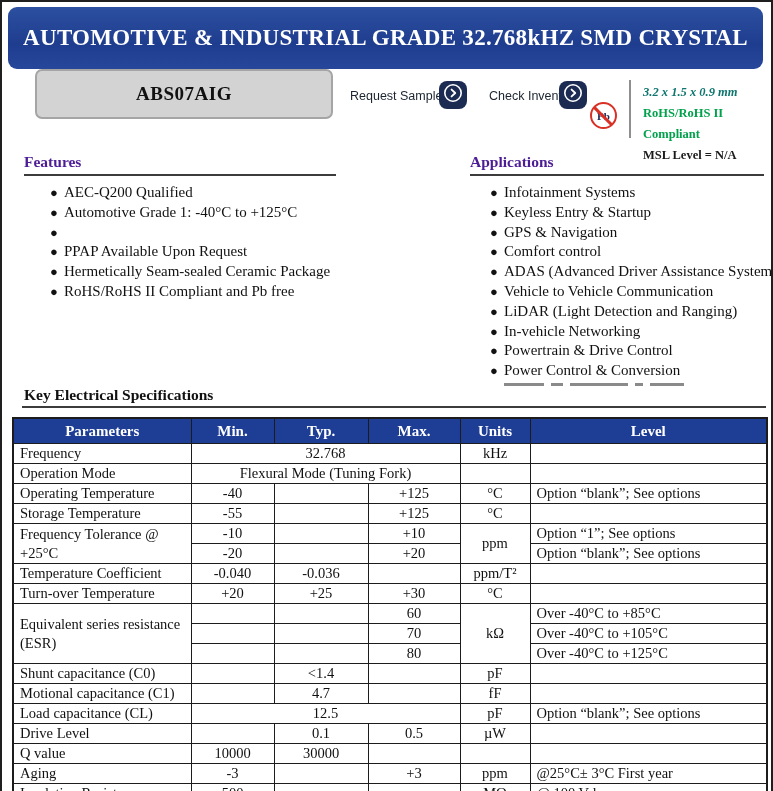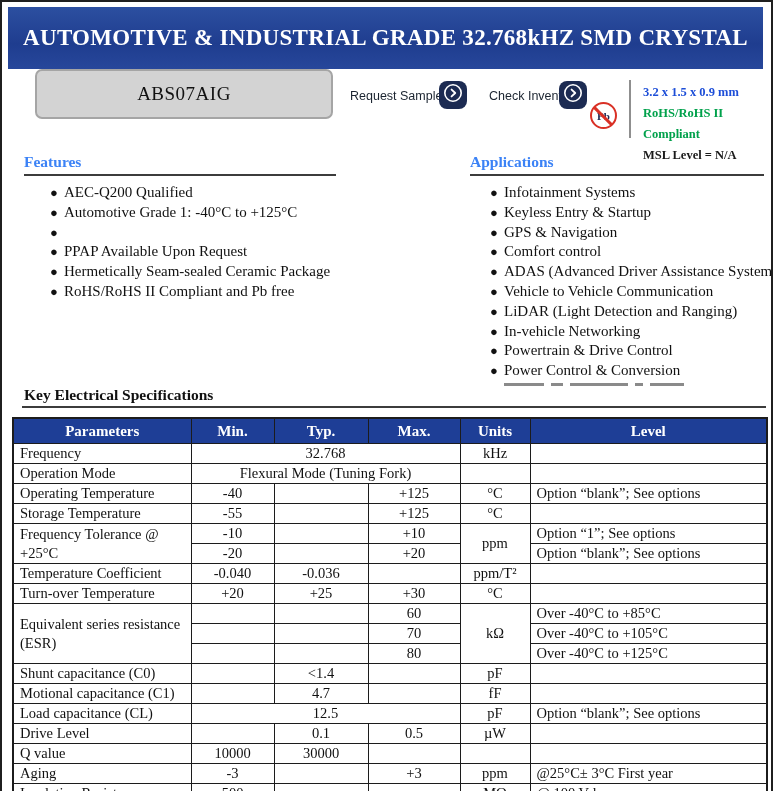--- a/index.html
+++ b/index.html
@@ -5,33 +5,33 @@
   html,body{margin:0;padding:0;background:#ffffff;}
   .page{
     position:relative;width:773px;height:791px;background:#ffffff;
     font-family:"Liberation Serif",serif;overflow:hidden;box-sizing:border-box;
     border-left:2px solid #1f1f1f;border-right:2px solid #1f1f1f;border-top:2px solid #1f1f1f;
   }
   
   .banner{
     position:absolute;left:6px;top:5px;width:755px;height:62px;
     background:linear-gradient(180deg,#2c4fa0 0%,#1f3d8f 60%,#27479b 100%);
-    display:flex;align-items:center;justify-content:center;
+    display:flex;align-items:center;justify-content:center;border-radius:9px;
   }
   .banner-title{
     color:#ffffff;font-weight:bold;font-size:23px;letter-spacing:.3px;
     font-family:"Liberation Serif",serif;white-space:nowrap;
   }
   
   .model-box{
     position:absolute;left:33px;top:67px;width:294px;height:46px;
     background:#d3d3d3;border:2px solid #a5a5a5;border-radius:7px;
     display:flex;align-items:center;justify-content:center;
   }
-  .model-label{font-weight:normal;font-size:19px;letter-spacing:.5px;color:#111;}
+  .model-label{font-weight:bold;font-size:19px;letter-spacing:.5px;color:#111;}
   .action-label{
     position:absolute;font-family:"Liberation Sans",sans-serif;font-size:12.5px;
     color:#1b2430;top:87px;white-space:nowrap;
   }
   .lbl-request{left:348px;}
   .lbl-check{left:487px;}
   .arrow-btn{
     position:absolute;top:79px;width:28px;height:28px;border-radius:8px;
     background:#1c2b52;display:flex;align-items:center;justify-content:center;cursor:pointer;
   }
@@ -42,29 +42,29 @@
     border:2.5px solid #d93025;border-radius:50%;
     display:flex;align-items:center;justify-content:center;
   }
   .pb-text{font-weight:bold;font-size:11px;color:#1d2a55;}
   .pb-slash{
     position:absolute;left:-1px;top:11px;width:25px;height:2.5px;background:#d93025;
     transform:rotate(45deg);
   }
   .v-divider{position:absolute;left:627px;top:78px;width:2px;height:58px;background:#8f8f8f;}
   .info-block{position:absolute;left:641px;top:80px;line-height:21px;font-size:12.5px;font-weight:bold;}
-  .info-dim{color:#1d4ed8;}
+  .info-dim{color:#0f766e;font-style:italic;}
   .info-rohs{color:#00a14b;}
   .info-msl{color:#1a1a1a;}
   
   .col{position:absolute;top:151px;}
   .col-features{left:22px;width:312px;}
   .col-apps{left:437px;width:294px;margin-left:31px;}
   .col-heading{
-    font-weight:bold;font-size:15.5px;color:#3b82f6;border-bottom:2px solid #3c3c3c;
+    font-weight:bold;font-size:15.5px;color:#4c1d95;border-bottom:2px solid #3c3c3c;
     padding-bottom:3px;margin:0;
   }
   .b-list{margin-top:7px;}
   .b-row{display:flex;line-height:19.8px;font-size:15px;color:#111;}
   .b-dot{flex:0 0 20px;margin-left:14px;text-align:center;font-size:13px;}
   .col-features .b-dot{margin-left:20px;}
   .b-text{flex:1;white-space:nowrap;}
   .clip-frag{height:5px;overflow:hidden;margin-left:34px;margin-top:2px;}
   .clip-frag span{display:inline-block;height:3px;background:#8a8a8a;margin-right:7px;vertical-align:top;}
   

